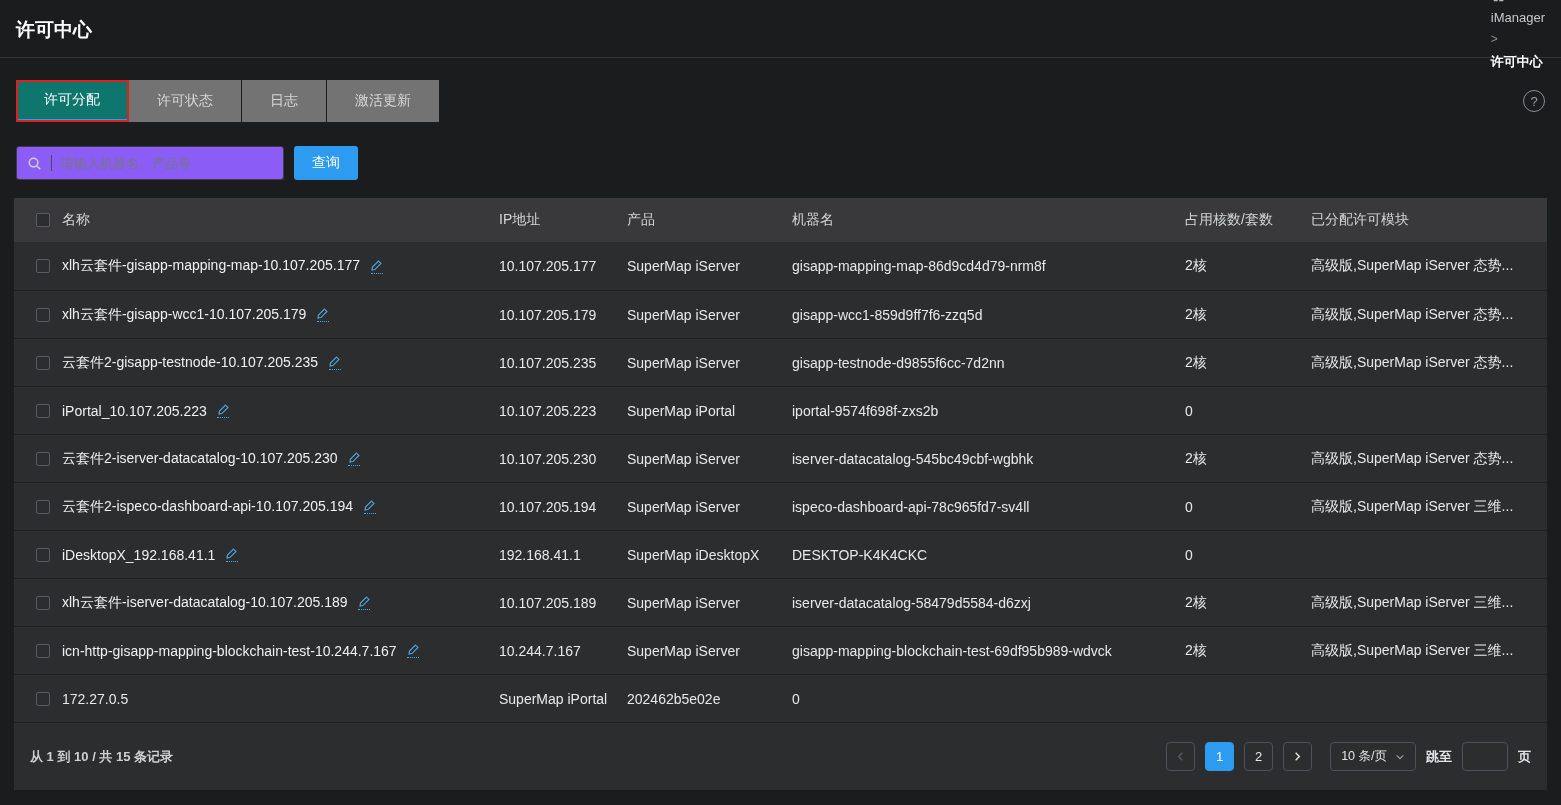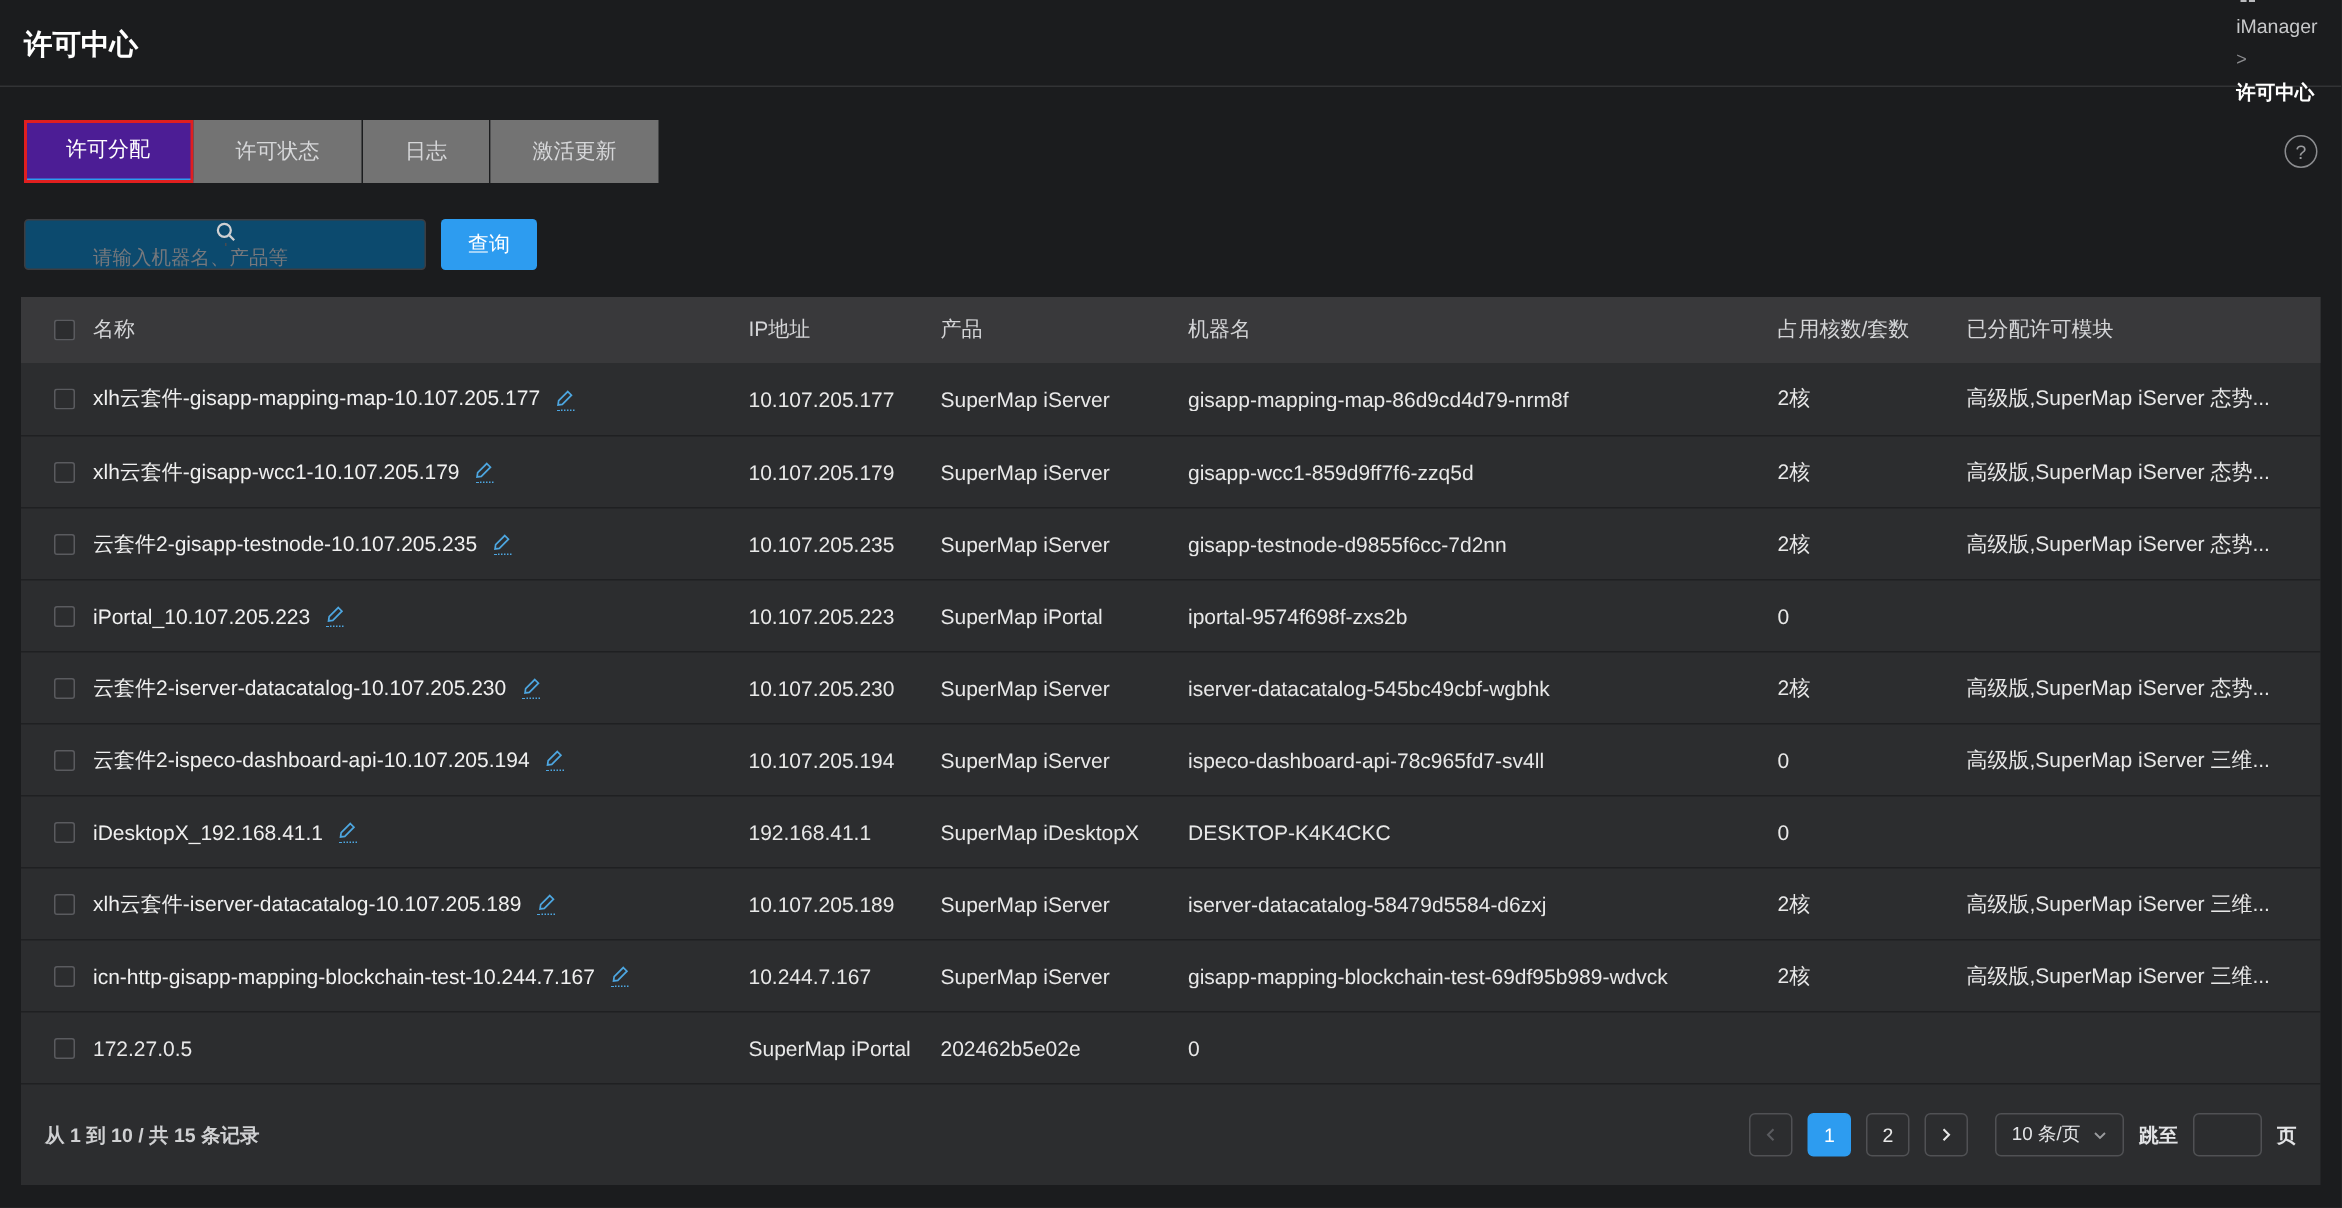--- a/index.html
+++ b/index.html
@@ -32,39 +32,38 @@
   }
   .tabs { display: flex; }
   .tab {
     height: 42px; padding: 0 28px;
     display: flex; align-items: center; justify-content: center;
     background: #737373; color: #d6d7d9;
     border-right: 1px solid #1b1c1e;
     cursor: pointer; font-size: 14px;
   }
   .tab.active {
-    background: #4c1d95; color: #ffffff;
+    background: #0f766e; color: #ffffff;
     outline: 2px solid var(--annotation-red); outline-offset: -2px;
     border-bottom: 3px solid var(--accent-blue);
     padding-bottom: 0;
   }
   .help-btn {
     width: 22px; height: 22px; border: 1.5px solid #8b8c8f; border-radius: 50%;
     color: #9b9c9f; font-size: 13px; display: flex; align-items: center; justify-content: center;
     margin-bottom: 10px; cursor: pointer;
   }
 
   
   .search-bar { display: flex; align-items: center; margin: 24px 16px 0 16px; gap: 10px; }
   .search-box {
     display: flex; align-items: center;
     width: 268px; height: 34px;
-    background: #0c4a6e; border: 1px solid #3c3d41; border-radius: 3px;
+    background: #8b5cf6; border: 1px solid #3c3d41; border-radius: 3px;
     padding: 0 10px;
-    flex-direction: column;
   }
   .search-box .mag { display: inline-flex; color: #cfd0d2; }
   .search-box .vsep { width: 1px; height: 16px; background: #4a4b4f; margin: 0 9px; }
   .search-box input {
     flex: 1; background: transparent; border: none; outline: none;
     color: #e8e8e8; font-size: 13px; font-family: inherit;
   }
   .search-box input::placeholder { color: #77787c; }
   .query-btn {
     height: 34px; padding: 0 18px;

